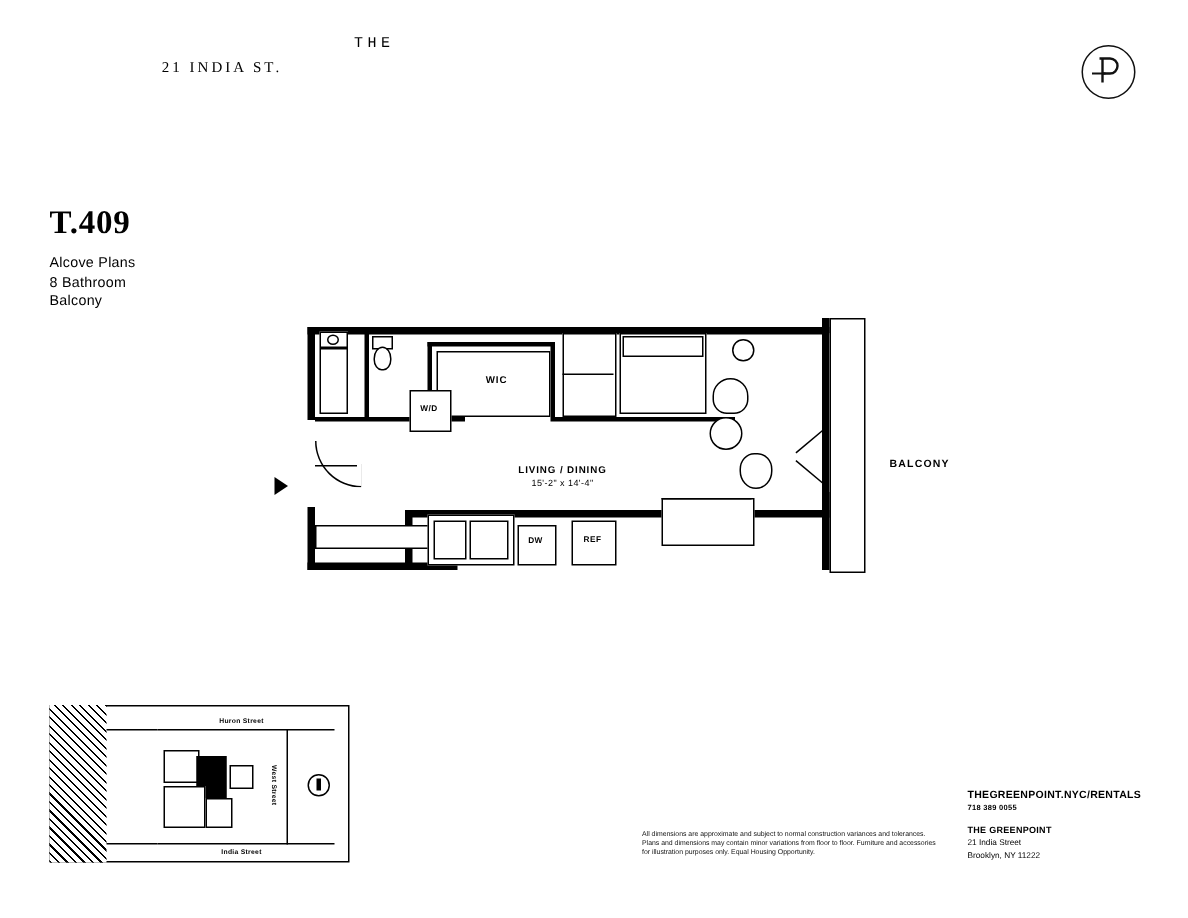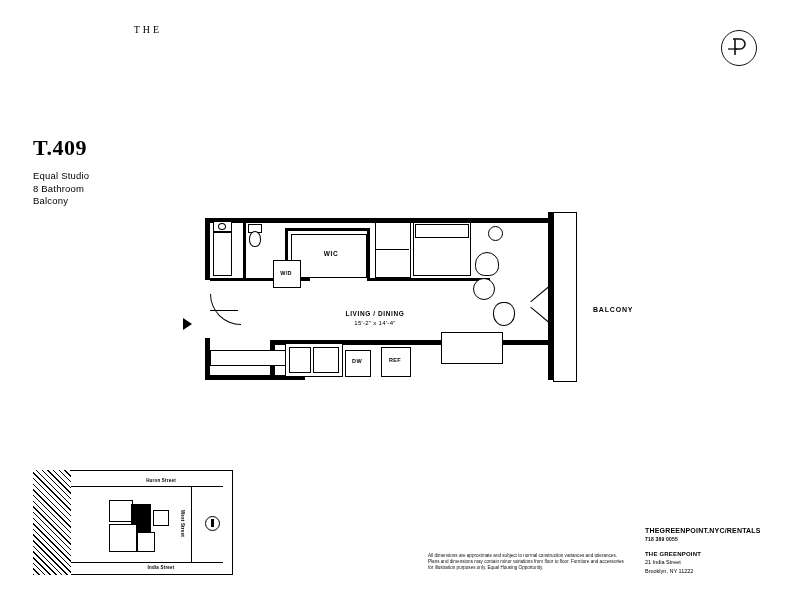--- a/index.html
+++ b/index.html
@@ -9,23 +9,24 @@
     font-family:"Liberation Sans", sans-serif;
     color:#000000;
     overflow:hidden;
     position:relative;
   }
   .page{position:absolute;inset:0;}
 
   
   .logo{position:absolute;left:33px;top:24px;width:230px;text-align:center;}
   .logo-the{
-    font-family:Liberation Serif, serif;
+    font-family:Liberation Mono, monospace;
     font-size:10px;letter-spacing:3px;
     line-height:12px;
+    text-align:right;
   }
   .logo-name{
     font-family:"Liberation Serif", serif;
     font-weight:bold;
     font-size:30px;letter-spacing:1px;
     line-height:32px;
     margin-top:1px;
   }
   .logo-addr{
     font-family:"Liberation Serif", serif;
@@ -115,33 +116,34 @@
   .contact .bname{font-size:6px;font-weight:bold;margin-top:9px;letter-spacing:.2px;}
   .contact .baddr{font-size:5.5px;line-height:7px;margin-top:2px;}
 </style>
 </head>
 <body>
 
 <div class="page">
 
   <div class="logo">
     <div class="logo-the">THE</div>
+    <div class="logo-addr">21 INDIA ST.</div>
   </div>
 
   <div class="monogram">
     <svg width="32" height="32" viewBox="0 0 32 32">
       <path d="M11 8 h7 a5 5 0 0 1 0 10 h-5" fill="none" stroke="#111" stroke-width="1.6"></path>
       <path d="M13 8 v16" fill="none" stroke="#111" stroke-width="1.6"></path>
       <path d="M6 18 h9" fill="none" stroke="#111" stroke-width="1.3"></path>
     </svg>
   </div>
 
   <div class="unit-id">T.409</div>
   <div class="unit-specs">
-    <div>Equal Studio</div>
+    <div>Alcove Plans</div>
     <div>8 Bathroom</div>
     <div>Balcony</div>
   </div>
 
   <div class="plan">
 
     <div class="wall" style="left:20px;top:8px;width:348px;height:5px;"></div>
     <div class="wall" style="left:20px;top:8px;width:5px;height:62px;"></div>
     <div class="wall" style="left:20px;top:128px;width:5px;height:42px;"></div>
     <div class="wall" style="left:20px;top:165px;width:100px;height:5px;"></div>

